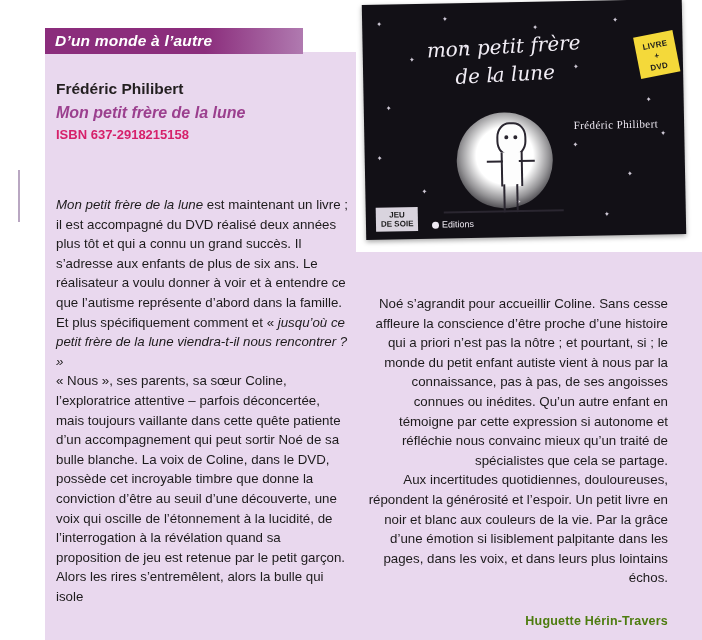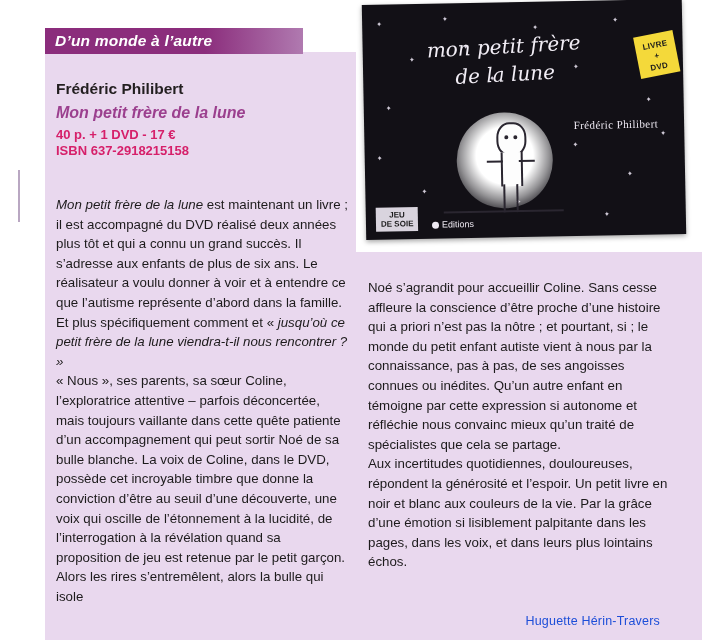--- a/index.html
+++ b/index.html
@@ -269,33 +269,34 @@
     text-align: left;
     margin-top: 20px;
   }
   .col-left {
     left: 56px;
     top: 175px;
     width: 292px;
   }
   .col-right {
     left: 368px;
-    top: 258px;
+    top: 274px;
     width: 300px;
+    text-align: right;
   }
   .col p { margin: 0; }
   .it { font-style: italic; }
 
   .signature {
     position: absolute;
-    right: 42px;
+    right: 34px;
     top: 614px;
     font-size: 12.5px;
-    font-weight: normal;
-    color: #1d4ed8;
+    font-weight: bold;
+    color: #4d7c0f;
     font-family: "Liberation Sans", sans-serif;
     letter-spacing: 0.2px;
   }
 </style>
 </head>
 <body>
 
 <div class="left-strip"></div>
 <div class="left-tick"></div>
 
@@ -363,21 +364,20 @@
     </div>
     <div class="logo-editions">
       <span class="dot"></span><span>Editions</span>
     </div>
   </div>
 </div>
 
 <div class="meta">
   <div class="author-name">Frédéric Philibert</div>
   <div class="book-title">Mon petit frère de la lune</div>
-  <div class="price-line">40 p. + 1 DVD - 17 €</div>
   <div class="isbn-line">ISBN 637-2918215158</div>
 </div>
 
 <div class="col col-left">
   <p>
     <span class="it">Mon petit frère de la lune</span><span> est maintenant un livre ; il est accompagné du DVD réalisé deux années plus tôt et qui a connu un grand succès. Il s’adresse aux enfants de plus de six ans. Le réalisateur a voulu donner à voir et à entendre ce que l’autisme représente d’abord dans la famille. Et plus spécifiquement comment et « </span><span class="it">jusqu’où ce petit frère de la lune viendra-t-il nous rencontrer ? »</span>
   </p>
 
   <p>« Nous », ses parents, sa sœur Coline, l’exploratrice attentive – parfois déconcertée, mais toujours vaillante dans cette quête patiente d’un accompagnement qui peut sortir Noé de sa bulle blanche. La voix de Coline, dans le DVD, possède cet incroyable timbre que donne la conviction d’être au seuil d’une découverte, une voix qui oscille de l’étonnement à la lucidité, de l’interrogation à la révélation quand sa proposition de jeu est retenue par le petit garçon. Alors les rires s’entremêlent, alors la bulle qui isole</p>
 </div>

